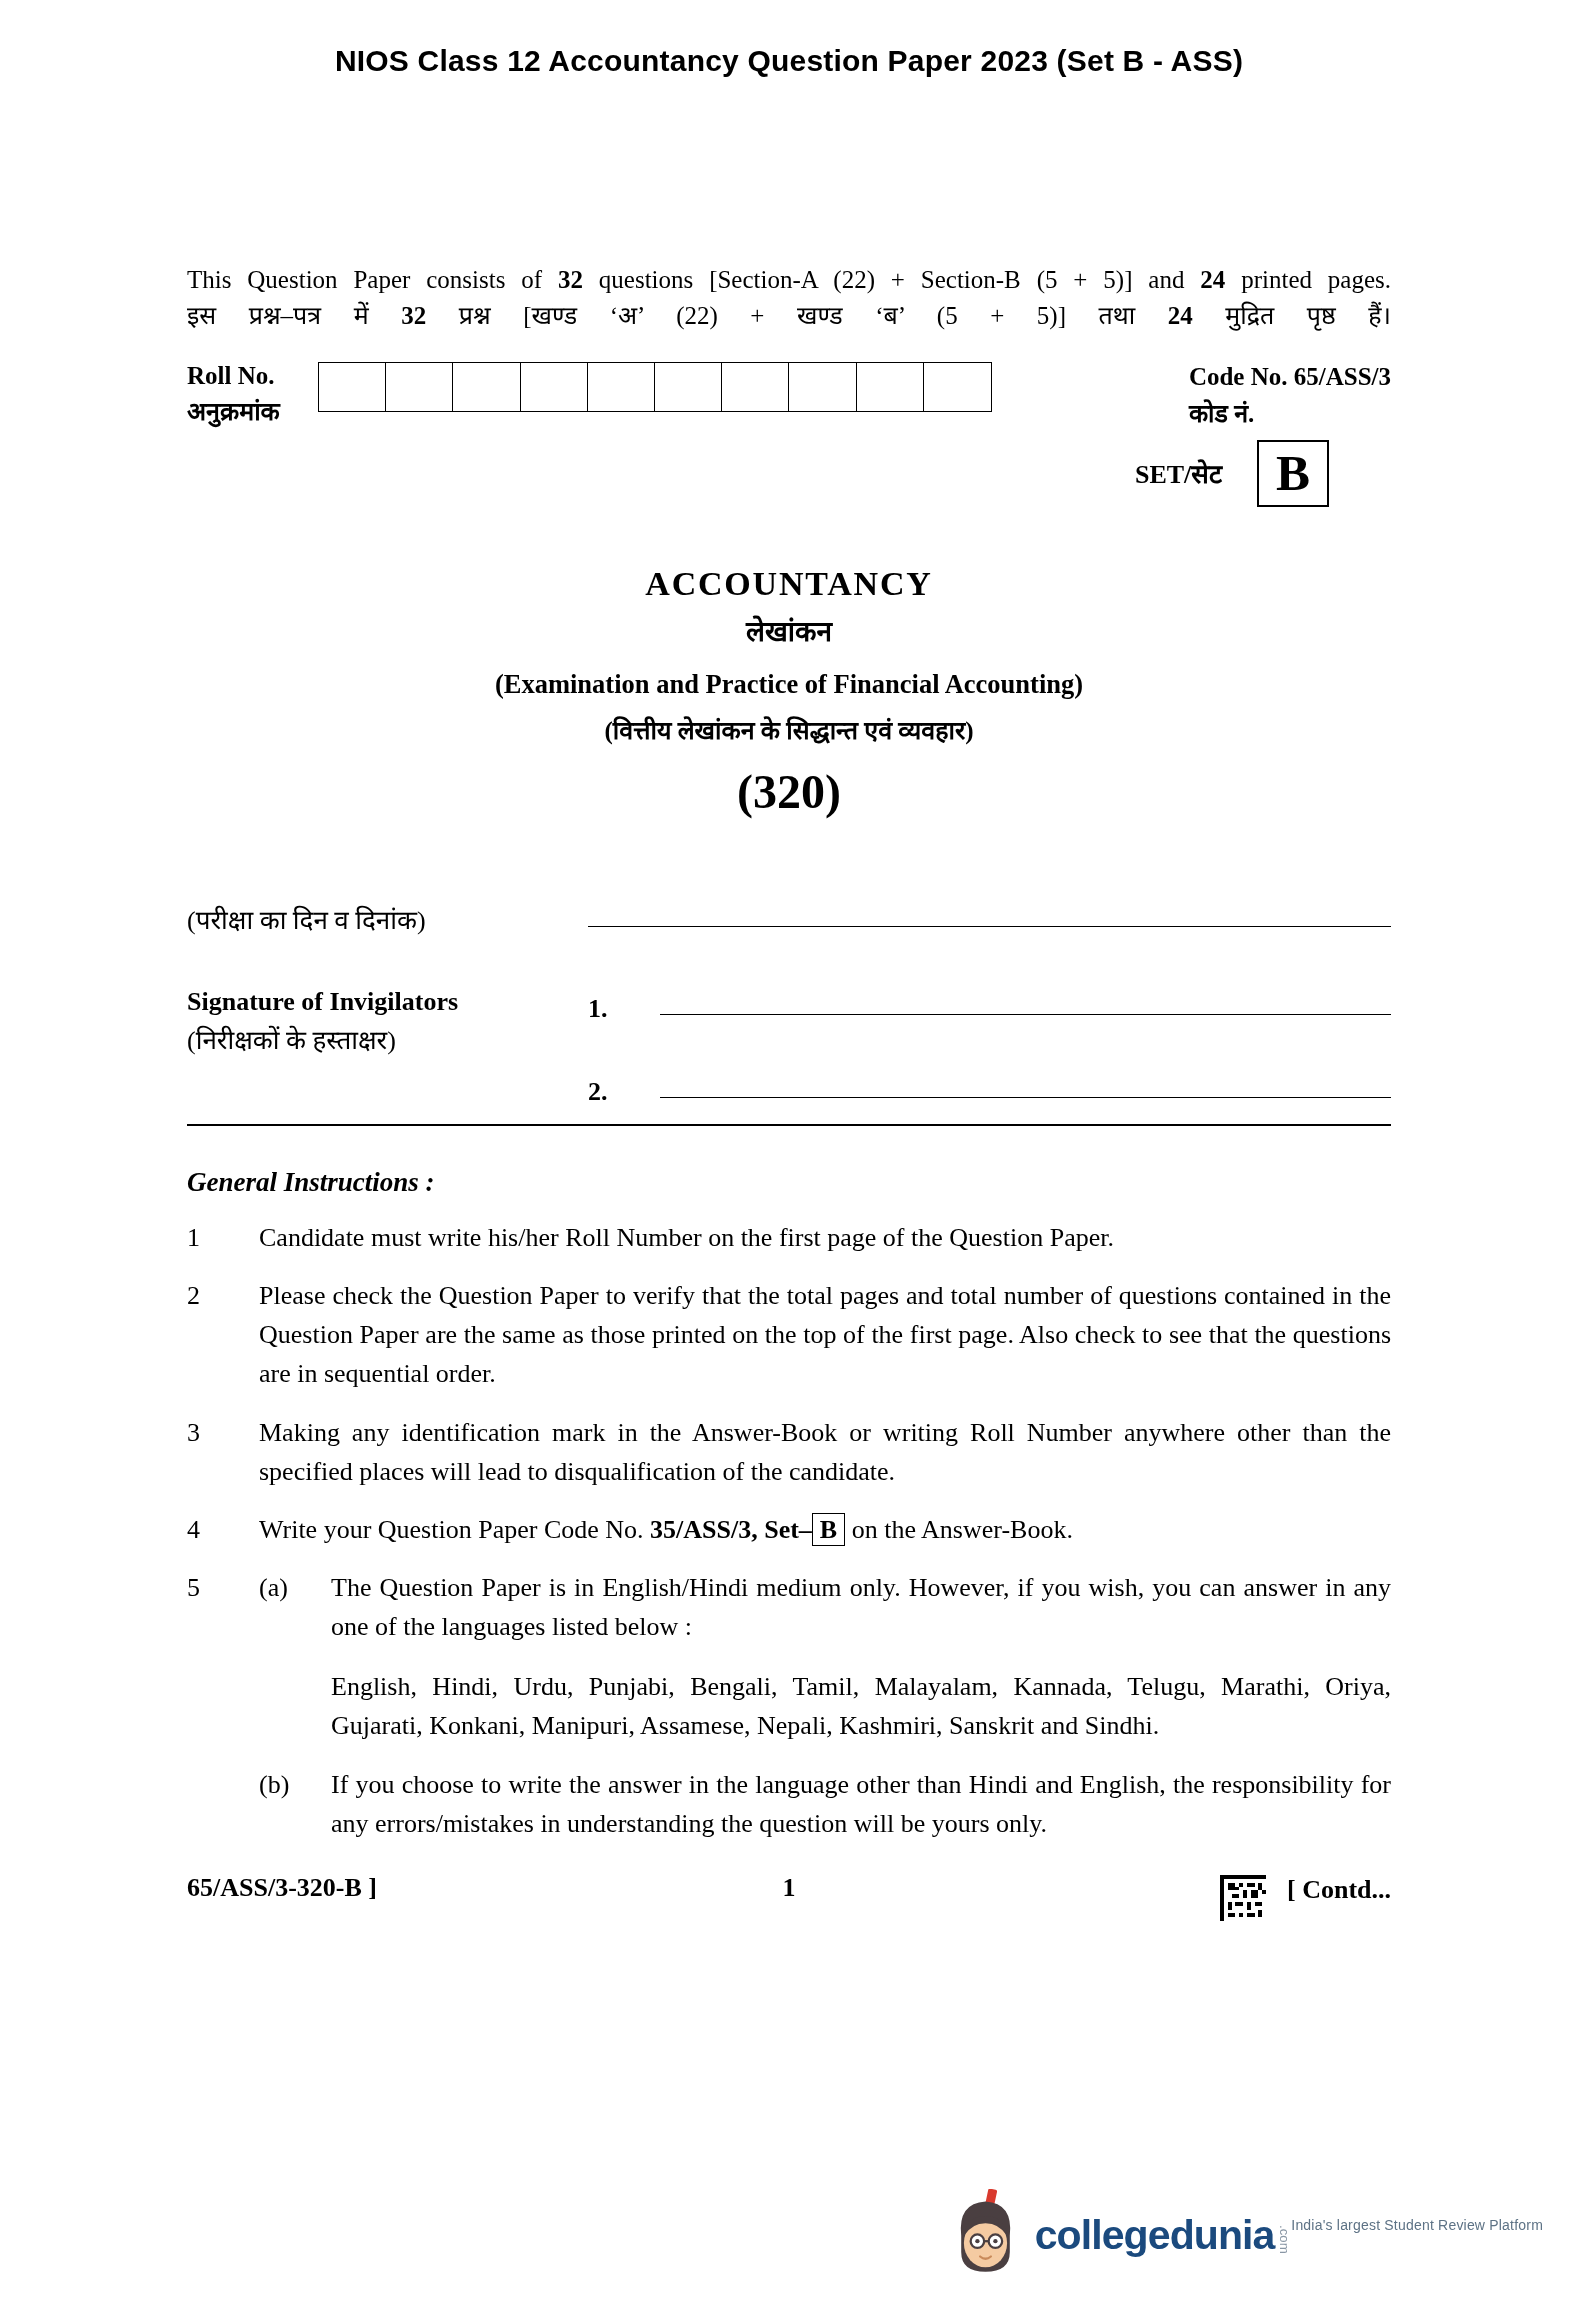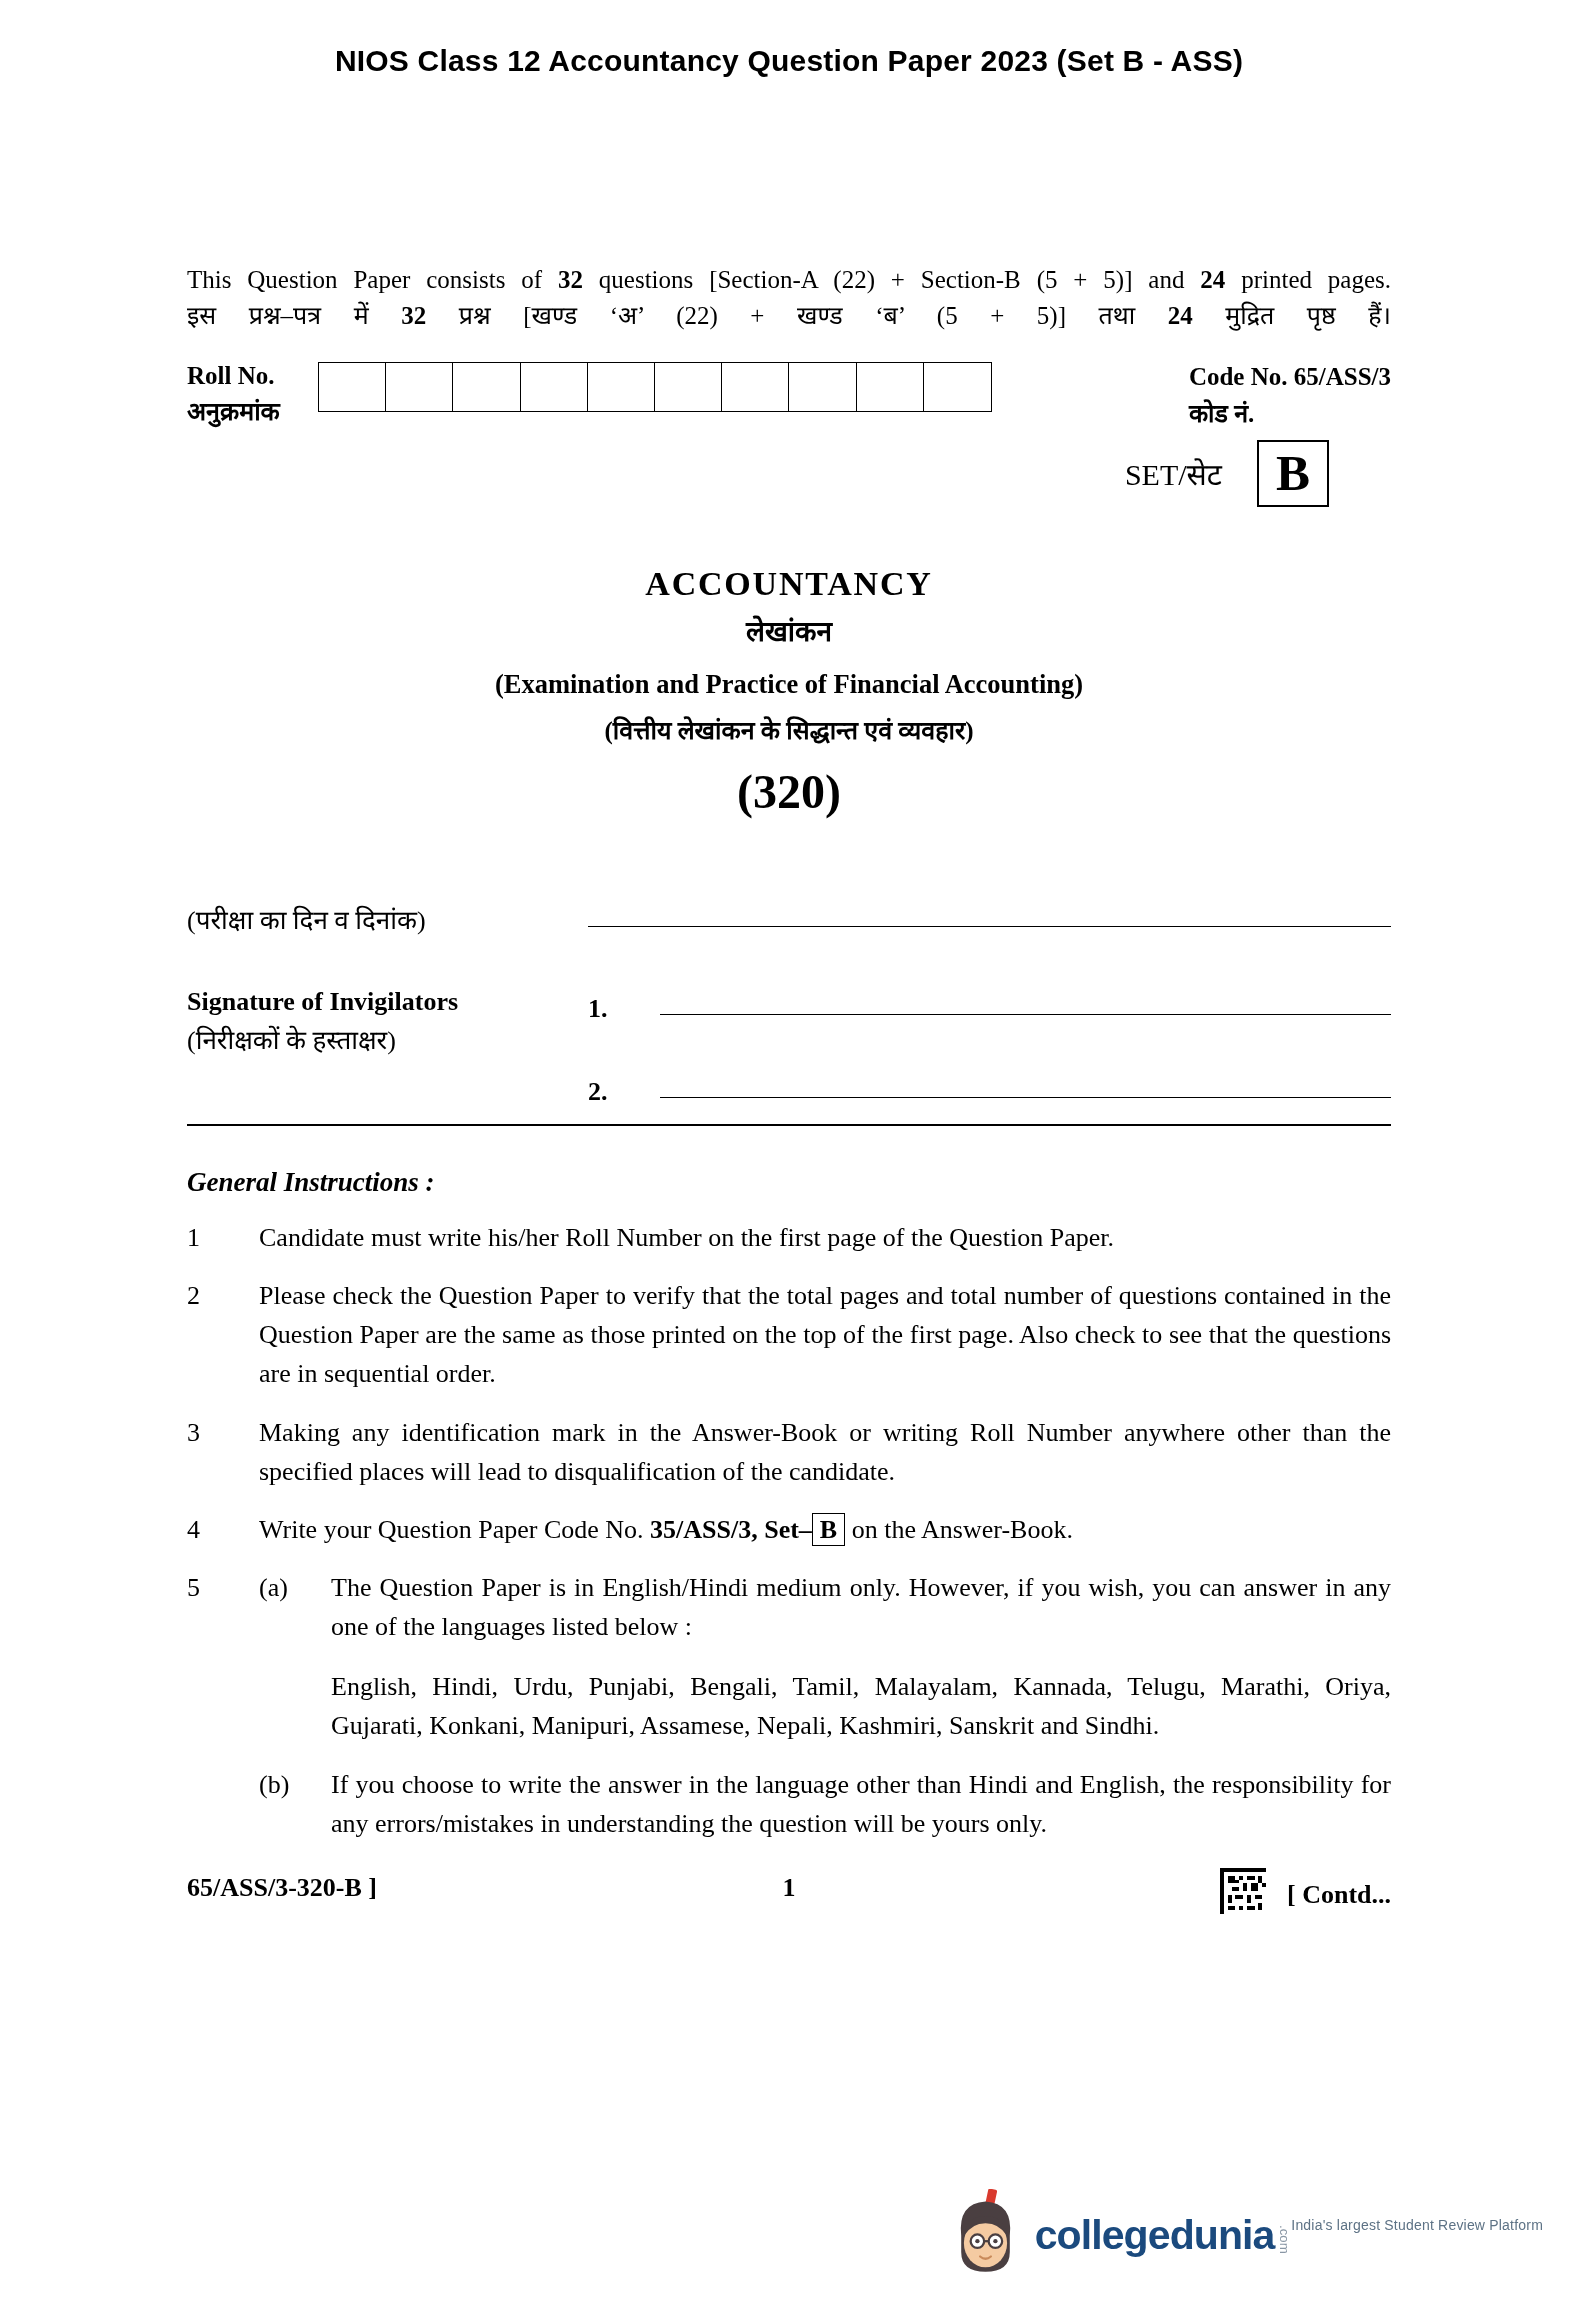--- a/index.html
+++ b/index.html
@@ -18,21 +18,21 @@
   .note.first { margin-top:184px; }
 
   .roll-section { display:flex; align-items:flex-start; margin-top:23px; }
   .roll-labels { width:131px; font-weight:bold; font-size:25px; line-height:1.45; flex-shrink:0; }
   .roll-boxes { display:flex; margin-top:4.4px; }
   .roll-box { width:69px; height:50px; border:1.8px solid #000; margin-left:-1.8px; background:#fff; }
   .roll-box:first-child { margin-left:0; }
   .code-block { margin-left:auto; font-weight:bold; font-size:25px; line-height:1.5; text-align:left; }
 
   .set-row { display:flex; align-items:center; justify-content:flex-end; gap:35px; padding-right:62px; margin-top:7px; }
-  .set-label { font-weight:normal; font-size:30px;margin-left:16px; }
+  .set-label { font-weight:bold; font-size:26px;margin-left:16px; }
   .set-box {
     width:72px; height:67px; border:2.7px solid #000; display:flex;
     align-items:center; justify-content:center; font-size:51px; font-weight:bold;
   }
 
   .center { text-align:center; }
   .subject-en { font-size:34px; font-weight:bold; letter-spacing:1.8px; margin-top:58px; }
   .subject-hi { font-size:28px; font-weight:bold; margin-top:8.8px; }
   .subtitle-en { font-size:26.5px; font-weight:bold; margin-top:19.4px; }
   .subtitle-hi { font-size:25px; font-weight:bold; margin-top:12.4px; }
@@ -55,21 +55,21 @@
   .instr-row { display:flex; margin-top:19.4px; font-size:26px; line-height:1.5; }
   .instr-num { width:72px; flex-shrink:0; }
   .instr-sub { width:72px; flex-shrink:0; }
   .instr-text { flex:1; text-align:justify; }
   .instr-text p + p { margin-top:21px; }
   .boxed { display:inline-block; border:1.8px solid #000; padding:0 7px; line-height:1.2; font-weight:bold; }
 
   .footer { position:relative; margin-top:17.7px; height:55px; font-size:26px; font-weight:bold; }
   .footer-left { position:absolute; left:0; top:12.4px; }
   .footer-page { position:absolute; left:50%; transform:translateX(-50%); top:12.4px; }
-  .footer-right { position:absolute; right:0; top:8px; display:flex; align-items:center; gap:21px; }
+  .footer-right { position:absolute; right:0; top:15px; display:flex; gap:21px; }
 
   .branding {
     position:absolute; right:35px; bottom:37px; display:flex; align-items:center; gap:14px;
     font-family:"Liberation Sans","DejaVu Sans",sans-serif;
   }
   .brand-text { display:flex; }
   .brand-name-row { display:flex; align-items:flex-end; }
   .brand-name { font-size:41px; font-weight:bold; letter-spacing:-0.9px; line-height:1.05; }
   .brand-suffix { font-size:13.3px; color:#8a97a5; margin-left:3.5px; writing-mode:vertical-rl; line-height:1; padding-bottom:3.5px; }
   .brand-tagline { font-size:14px; color:#5d7285; margin-top:3.5px; letter-spacing:0.2px; }

